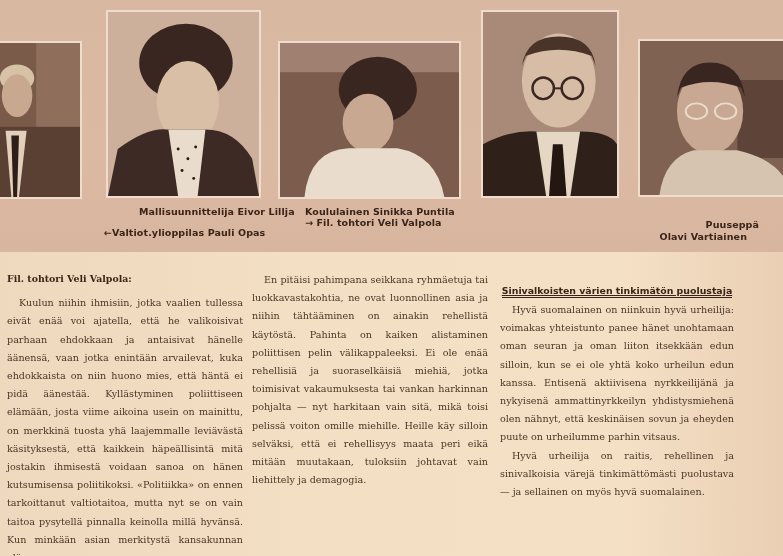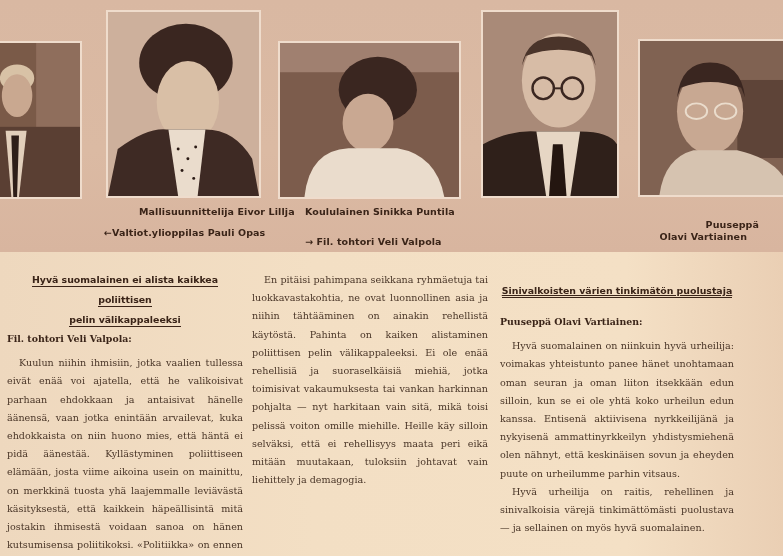--- a/index.html
+++ b/index.html
@@ -146,39 +146,34 @@
     <path d="M38,58 Q42,22 72,22 Q104,22 108,58 L104,48 Q72,36 42,48 Z" fill="#3a2620"></path>
     <ellipse cx="58" cy="72" rx="11" ry="8" fill="none" stroke="#eadccc" stroke-width="2"></ellipse>
     <ellipse cx="88" cy="72" rx="11" ry="8" fill="none" stroke="#eadccc" stroke-width="2"></ellipse>
     <path d="M20,158 Q25,120 55,112 L100,112 Q135,120 148,140 L148,158 Z" fill="#d6c3b0"></path>
   </svg>
 </div>
 
 <div class="caption" style="left:106px; top:206px;padding-left:33px;">Mallisuunnittelija  Eivor  Lillja</div>
 <div class="caption" style="left:104px; top:227px;">←Valtiot.ylioppilas Pauli Opas</div>
 <div class="caption" style="left:305px; top:206px;">Koululainen  Sinikka  Puntila</div>
-<div class="caption" style="left:305px; top:236px;">→  Fil.  tohtori  Veli  Valpola</div>
+<div class="caption" style="left:305px; top:217px;">→  Fil.  tohtori  Veli  Valpola</div>
 <div class="caption right" style="right:24px; top:219px;">Puuseppä</div>
 <div class="caption right" style="right:36px; top:231px;">Olavi  Vartiainen</div>
 
 <div class="col" style="left:7px; width:236px;">
-  <div class="headline">
-    <span>Hyvä suomalainen ei alista kaikkea poliittisen</span><br>
-    <span>pelin välikappaleeksi</span>
-  </div>
   <div class="byline">Fil. tohtori Veli Valpola:</div>
   <p>Kuulun niihin ihmisiin, jotka vaalien tullessa eivät enää voi ajatella, että he valikoisivat parhaan ehdokkaan ja antaisivat hänelle äänensä, vaan jotka enintään arvailevat, kuka ehdokkaista on niin huono mies, että häntä ei pidä äänestää. Kyllästyminen poliittiseen elämään, josta viime aikoina usein on mainittu, on merkkinä tuosta yhä laajemmalle leviävästä käsityksestä, että kaikkein häpeällisintä mitä jostakin ihmisestä voidaan sanoa on hänen kutsumisensa poliitikoksi. «Politiikka» on ennen tarkoittanut valtiotaitoa, mutta nyt se on vain taitoa pysytellä pinnalla keinolla millä hyvänsä. Kun minkään asian merkitystä kansakunnan elä-</p>
 </div>
 
 <div class="col" style="left:252px; width:236px; top:271px;">
   <p>En pitäisi pahimpana seikkana ryhmäetuja tai luokkavastakohtia, ne ovat luonnollinen asia ja niihin tähtääminen on ainakin rehellistä käytöstä. Pahinta on kaiken alistaminen poliittisen pelin välikappaleeksi. Ei ole enää rehellisiä ja suoraselkäisiä miehiä, jotka toimisivat vakaumuksesta tai vankan harkinnan pohjalta — nyt harkitaan vain sitä, mikä toisi pelissä voiton omille miehille. Heille käy silloin selväksi, että ei rehellisyys maata peri eikä mitään muutakaan, tuloksiin johtavat vain liehittely ja demagogia.</p>
 
 </div>
 
 <div class="col" style="left:500px; width:234px; top:271px;">
   <div class="spacer"></div>
   <div class="headline" style="text-align:center;text-decoration:underline;">
     <span>Sinivalkoisten värien tinkimätön puolustaja</span>
   </div>
-  <div class="byline" style="margin-top:12px;">Puuseppä Olavi Vartiainen:</div>
   <p>Hyvä suomalainen on niinkuin hyvä urheilija: voimakas yhteistunto panee hänet unohtamaan oman seuran ja oman liiton itsekkään edun silloin, kun se ei ole yhtä koko urheilun edun kanssa. Entisenä aktiivisena nyrkkeilijänä ja nykyisenä ammattinyrkkeilyn yhdistysmiehenä olen nähnyt, että keskinäisen sovun ja eheyden puute on urheilumme parhin vitsaus.</p>
   <p>Hyvä urheilija on raitis, rehellinen ja sinivalkoisia värejä tinkimättömästi puolustava — ja sellainen on myös hyvä suomalainen.</p>
 </div>
 
 </body></html>

